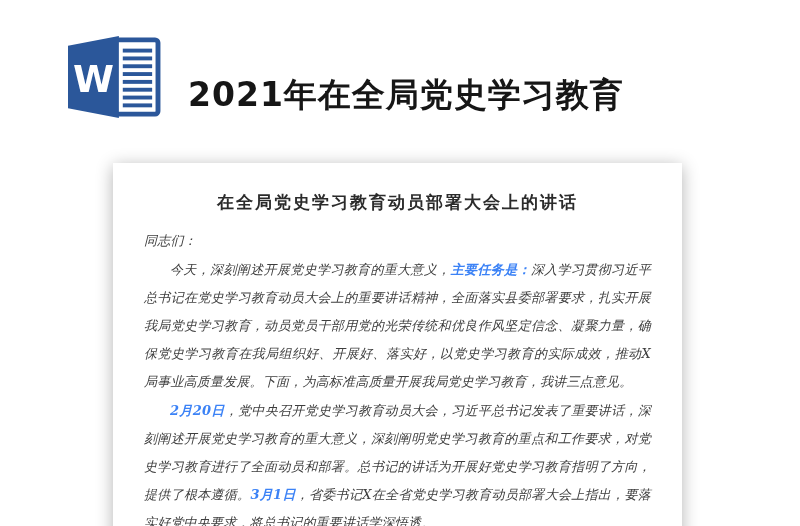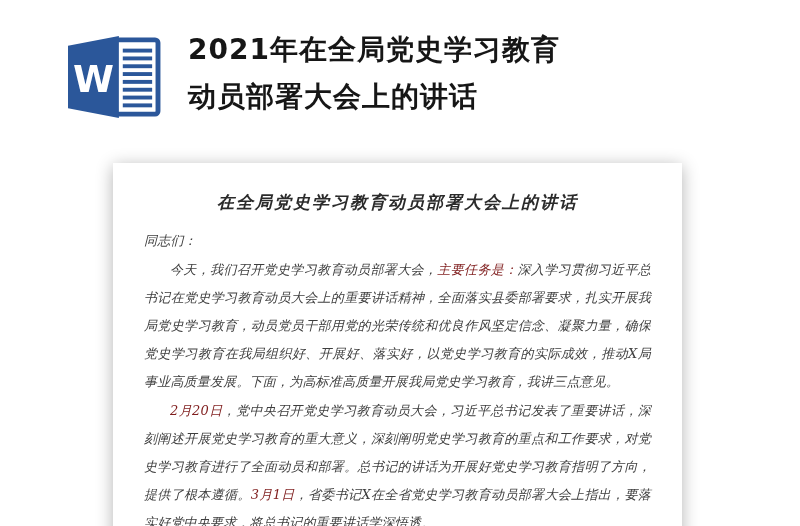--- a/index.html
+++ b/index.html
@@ -3,34 +3,34 @@
 <meta charset="utf-8">
 <style>
   * { margin:0; padding:0; box-sizing:border-box; }
   html,body { width:800px; height:526px; background:#ffffff; overflow:hidden;
               font-family:"Liberation Sans", sans-serif; position:relative; }
 
   
   .header { position:absolute; top:26px; left:62px; display:flex; align-items:flex-start; gap:24px; }
   .word-icon { width:102px; height:90px; flex:0 0 auto; margin-top:6px; }
   .file-title { font-family:"DejaVu Sans", sans-serif; font-weight:700;
-                font-size:28px; line-height:47px; color:#161616; letter-spacing:1px; }
+                font-size:33px; line-height:47px; color:#161616; letter-spacing:1px;margin-top:45px; }
 
   
   .page { position:absolute; left:113px; top:163px; width:569px; height:620px;
           background:#ffffff; box-shadow:0 3px 16px rgba(0,0,0,0.30);
           padding:26px 30px 0 30px; }
-  .doc-title { font-family:"DejaVu Serif", serif; font-weight:700; font-style:italic;
+  .doc-title { font-family:"DejaVu Serif", serif; font-weight:700; 
                font-size:17px; line-height:26px; text-align:center; letter-spacing:2px;
                color:#2b2b2b; margin-bottom:12px; }
   .doc-body p { font-family:"DejaVu Serif", serif; font-style:italic;
                 font-size:13px; line-height:28px; letter-spacing:0.2px;
                 color:#3e3e3e; text-align:justify; margin:1px; }
   .doc-body p.indent { text-indent:2em; }
-  .doc-body .b, .doc-body p.heading { font-weight:400; color:#7f1d1d; }
+  .doc-body .b, .doc-body p.heading { font-weight:700; color:#3b82f6; }
   .salutation { margin-bottom:0; }
 </style>
 </head>
 <body>
 
 <div class="header">
   <div class="word-icon">
     <svg viewBox="0 0 104 92" width="102" height="90">
 
       <rect x="54" y="8" width="44" height="76" rx="3" fill="#ffffff" stroke="#2b579a" stroke-width="5"></rect>
@@ -44,26 +44,25 @@
         <line x1="62" y1="67" x2="92" y2="67"></line>
         <line x1="62" y1="75" x2="92" y2="75"></line>
       </g>
 
       <polygon points="6,14 58,4 58,88 6,78" fill="#2b579a"></polygon>
       <text x="32" y="61" text-anchor="middle" fill="#ffffff" font-family="DejaVu Sans, sans-serif" font-size="38" font-weight="bold">W</text>
     </svg>
   </div>
   <h1 class="file-title">
     <span style="display:block">2021年在全局党史学习教育</span>
-    <span style="display:block">动员部署大会上的讲话</span>
   </h1>
 </div>
 
 <div class="page">
   <div class="doc-title">在全局党史学习教育动员部署大会上的讲话</div>
   <div class="doc-body">
     <p class="salutation">同志们：</p>
     <div>
-        <p class="indent"><span>今天，我们召开党史学习教育动员部署大会，</span><span class="b">主要任务是：</span><span>深入学习贯彻习近平总书记在党史学习教育动员大会上的重要讲话精神，全面落实县委部署要求，扎实开展我局党史学习教育，动员党员干部用党的光荣传统和优良作风坚定信念、凝聚力量，确保党史学习教育在我局组织好、开展好、落实好，以党史学习教育的实际成效，推动X局事业高质量发展。下面，为高标准高质量开展我局党史学习教育，我讲三点意见。</span></p>
+        <p class="indent"><span>今天，深刻阐述开展党史学习教育的重大意义，</span><span class="b">主要任务是：</span><span>深入学习贯彻习近平总书记在党史学习教育动员大会上的重要讲话精神，全面落实县委部署要求，扎实开展我局党史学习教育，动员党员干部用党的光荣传统和优良作风坚定信念、凝聚力量，确保党史学习教育在我局组织好、开展好、落实好，以党史学习教育的实际成效，推动X局事业高质量发展。下面，为高标准高质量开展我局党史学习教育，我讲三点意见。</span></p>
         <p class="indent"><span class="b">2月20日</span><span>，党中央召开党史学习教育动员大会，习近平总书记发表了重要讲话，深刻阐述开展党史学习教育的重大意义，深刻阐明党史学习教育的重点和工作要求，对党史学习教育进行了全面动员和部署。总书记的讲话为开展好党史学习教育指明了方向，提供了根本遵循。</span><span class="b">3月1日</span><span>，省委书记X在全省党史学习教育动员部署大会上指出，要落实好党中央要求，将总书记的重要讲话学深悟透。</span></p>
       </div>
   </div>
 </div>
 
 </body></html>

